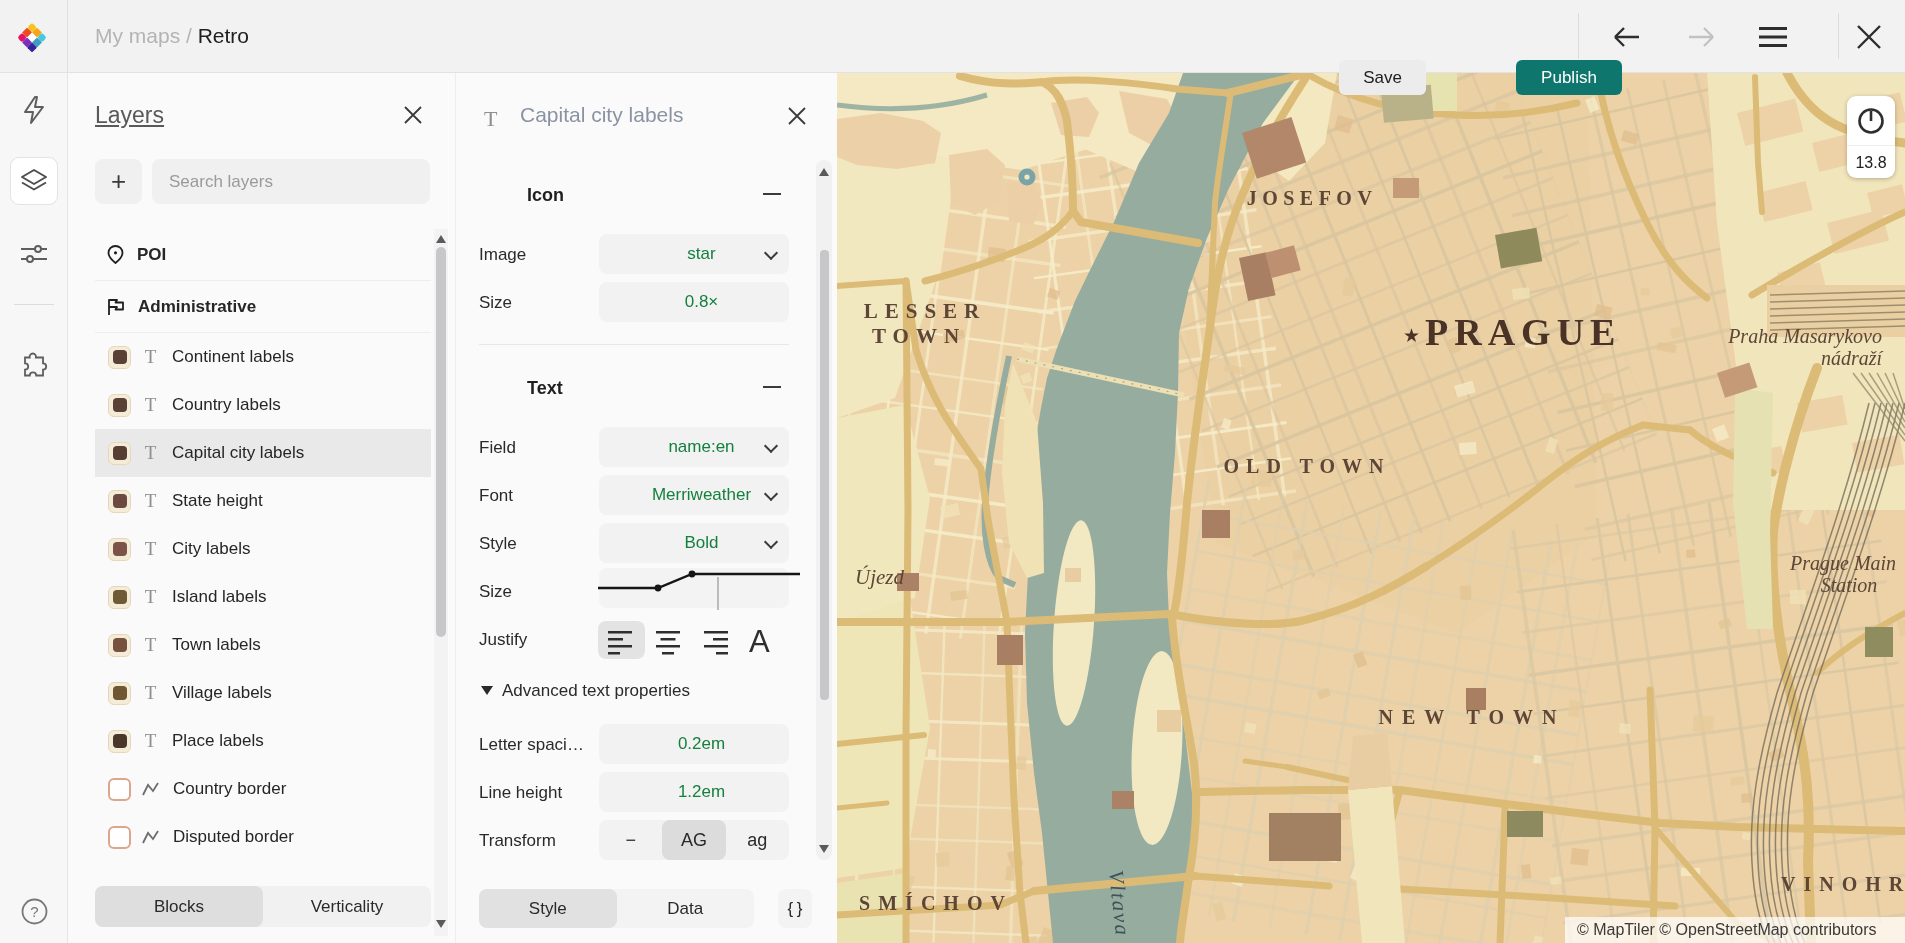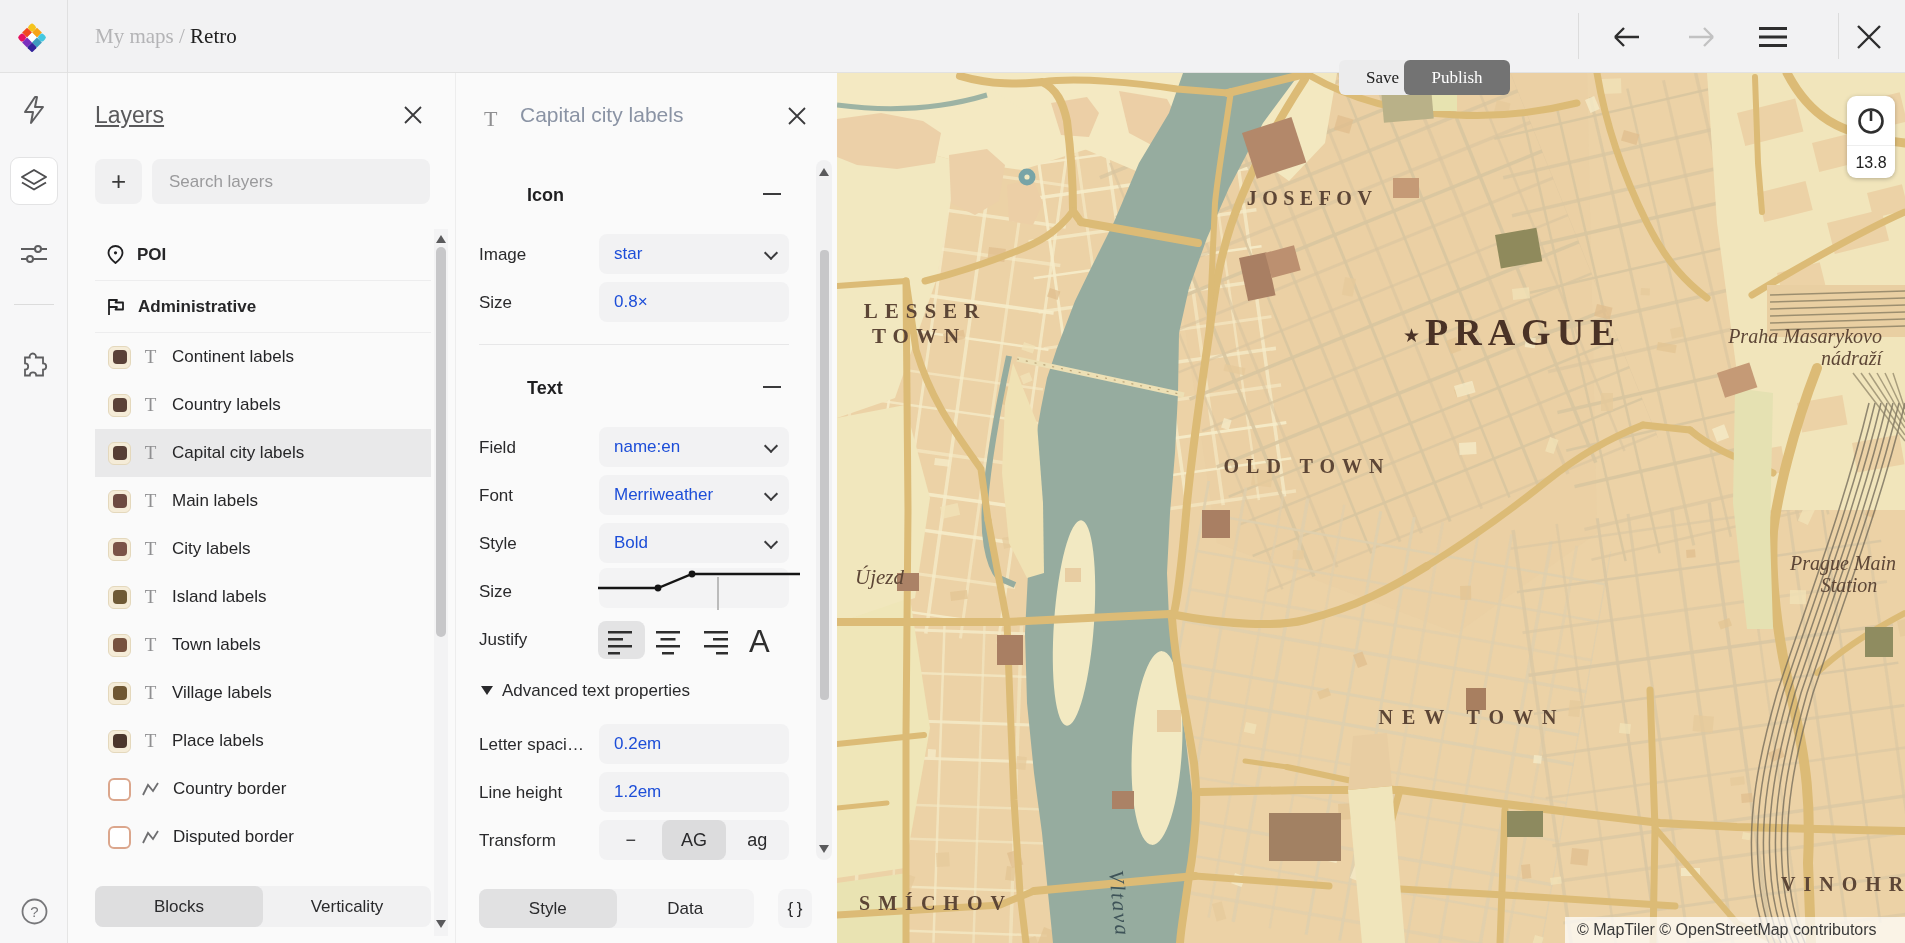--- a/index.html
+++ b/index.html
@@ -1,23 +1,23 @@
 <!DOCTYPE html>
 <html><head>
 <meta charset="utf-8">
 <style>
 * { margin:0; padding:0; box-sizing:border-box; }
 html,body { width:1905px; height:943px; overflow:hidden; font-family:"Liberation Sans", sans-serif; background:#fafafa; }
-#topbar { position:absolute; left:0; top:0; width:1905px; height:73px; background:#f2f2f3; border-bottom:1px solid #e2e2e2; z-index:30;font-family:Liberation Serif, serif; }
+#topbar { position:absolute; left:0; top:0; width:1905px; height:73px; background:#f2f2f3; border-bottom:1px solid #e2e2e2; z-index:30; }
 #logo { position:absolute; left:0; top:0; width:68px; height:73px; border-right:1px solid #e0e0e0; }
 #crumb { position:absolute; left:95px; top:24px; font-size:21px; color:#b4b4b6; }
 #crumb b { color:#202020; font-weight:400; }
 .tbtn { position:absolute; top:20px; height:35px; border-radius:6px; font-size:17px; display:flex; align-items:center; justify-content:center;margin-top:40px; }
 #savebtn { left:1339px; width:87px; background:#ececed; color:#202020; }
-#pubbtn { left:1404px; width:106px; background:#737373; color:#fff; }
+#pubbtn { left:1516px; width:106px; background:#0f766e; color:#fff; }
 .vsep { position:absolute; top:13px; width:1px; height:46px; background:#dcdcdc; }
 #rail { position:absolute; left:0; top:73px; width:68px; height:870px; background:#f7f7f8; border-right:1px solid #e5e5e5; z-index:25; }
 .railicon { position:absolute; left:10px; width:48px; height:48px; display:flex; align-items:center; justify-content:center; }
 #layerspanel { position:absolute; left:69px; top:73px; width:386px; height:870px; background:#fafafa; z-index:20; }
 #proppanel { position:absolute; left:455px; top:73px; width:382px; height:870px; background:#fafafa; border-left:1px solid #ededed; z-index:20; }
 #lp-title { position:absolute; left:26px; top:29px; font-size:23px; color:#59595b;text-decoration:underline; }
 .xbtn { position:absolute; width:18px; height:18px; }
 #lp-plus { position:absolute; left:26px; top:86px; width:47px; height:45px; background:#f0f0f1; border-radius:8px; color:#3a3a3a; font-size:26px; font-weight:300; display:flex; align-items:center; justify-content:center; }
 #lp-search { position:absolute; left:83px; top:86px; width:278px; height:45px; background:#f0f0f1; border-radius:8px; color:#9a9a9c; font-size:17px; line-height:45px; padding-left:17px; }
 #lp-list { position:absolute; left:26px; top:156px; width:336px; height:707px; }
@@ -29,21 +29,21 @@
 #lp-scroll { position:absolute; left:365px; top:156px; width:14px; height:707px; background:#f3f3f4; }
 #lp-thumb { position:absolute; left:2px; top:18px; width:10px; height:390px; background:#c7c7c9; border-radius:5px; }
 #lp-toggle { position:absolute; left:26px; top:813px; width:336px; height:41px; background:#f1f1f2; border-radius:8px; display:flex; }
 #lp-toggle div { flex:1; display:flex; align-items:center; justify-content:center; font-size:17px; color:#2a2a2c; }
 #lp-toggle .sel { background:#dededf; border-radius:8px; }
 #pp-head-t { position:absolute; left:28px; top:33px; color:#8f8f91; font-size:22px; font-family:"Liberation Serif",serif; }
 #pp-title { position:absolute; left:64px; top:30px; font-size:21px; color:#8a93a4; }
 .sect { position:absolute; left:23px; font-size:18px; font-weight:bold; color:#1f1f21;margin-left:48px; }
 .minus { position:absolute; width:18px; height:2px; background:#3a3a3c; }
 .prow-lbl { position:absolute; left:23px; font-size:17px; color:#2a2a2c; }
-.pctl { position:absolute; left:143px; width:190px; height:40px; background:#f2f2f3; border-radius:8px; font-size:17px; color:#1d4ed8; line-height:40px; padding-left:15px; }
+.pctl { position:absolute; left:143px; width:190px; height:40px; background:#f2f2f3; border-radius:8px; font-size:17px; color:#15803d; line-height:40px; padding-left:15px;text-align:center; }
 .chev { position:absolute; right:13px; top:14px; width:10px; height:10px; border-right:2px solid #3a3a3c; border-bottom:2px solid #3a3a3c; transform:rotate(45deg); }
 #pp-scroll { position:absolute; left:360px; top:87px; width:16px; height:700px; background:#f1f1f2; border-radius:8px; }
 #pp-thumb { position:absolute; left:4px; top:90px; width:9px; height:450px; background:#c7c7c9; border-radius:4px; }
 #pp-bottom { position:absolute; left:23px; top:816px; width:275px; height:39px; background:#f3f3f4; border-radius:8px; display:flex; }
 #pp-bottom div { flex:1; display:flex; align-items:center; justify-content:center; font-size:17px; color:#2a2a2c; }
 #pp-bottom .sel { background:#e1e1e2; border-radius:8px; }
 #pp-brace { position:absolute; left:322px; top:816px; width:34px; height:39px; background:#f3f3f4; border-radius:8px; display:flex; align-items:center; justify-content:center; font-size:17px; color:#2a2a2c; }
 #map { position:absolute; left:837px; top:73px; width:1068px; height:870px; z-index:1; }
 #zoomctl { position:absolute; left:1847px; top:96px; width:48px; height:82px; background:#fff; border-radius:9px; box-shadow:0 1px 4px rgba(0,0,0,.25); z-index:10; }
 #zoomctl .num { position:absolute; left:0; top:49px; width:48px; text-align:center; font-size:16px; color:#202020; border-top:1px solid #eee; height:33px; line-height:33px; }
@@ -694,21 +694,21 @@
           <i style="background:#573e35"></i>
         </div>
         <div class="ticon">T</div>
         <div class="lbl">Capital city labels</div>
       </div>
 <div class="lrow" style="top:248px;">
         <div class="sw">
           <i style="background:#6d4a41"></i>
         </div>
         <div class="ticon">T</div>
-        <div class="lbl">Main labels</div>
+        <div class="lbl">State height</div>
       </div>
 <div class="lrow" style="top:296px;">
         <div class="sw">
           <i style="background:#7b5348"></i>
         </div>
         <div class="ticon">T</div>
         <div class="lbl">City labels</div>
       </div>
 <div class="lrow" style="top:344px;">
         <div class="sw">

